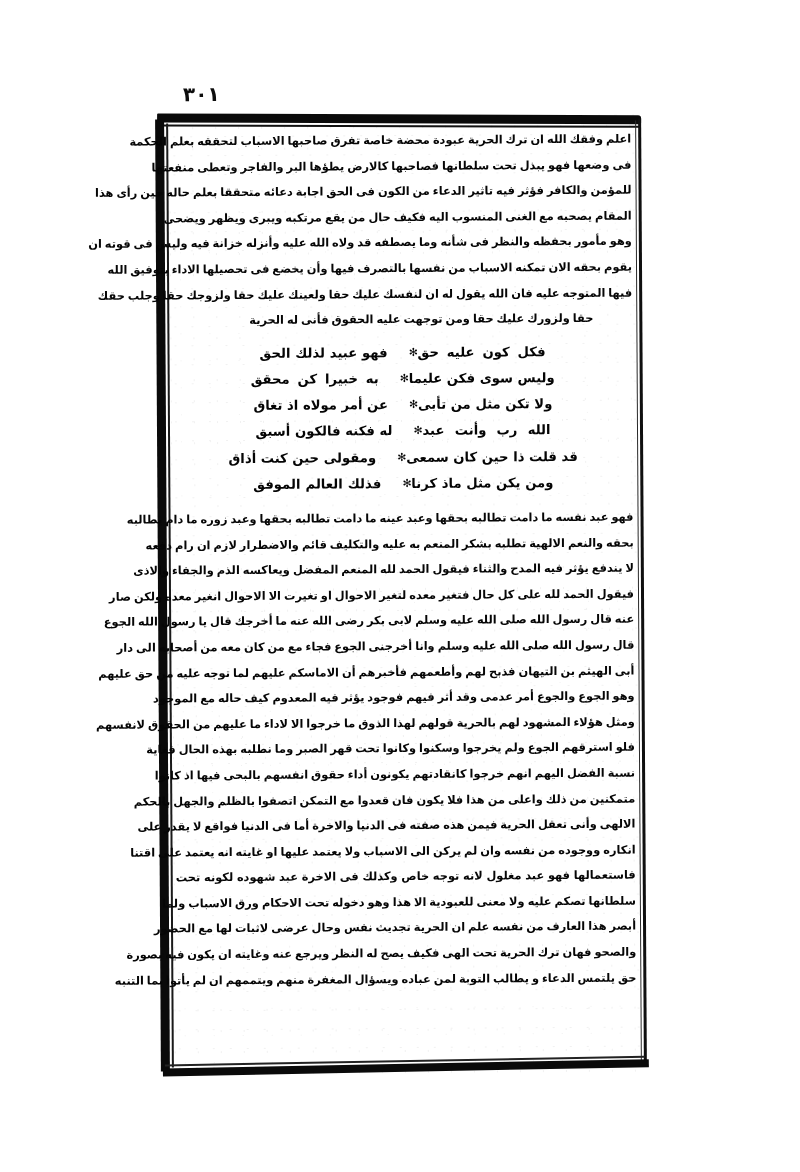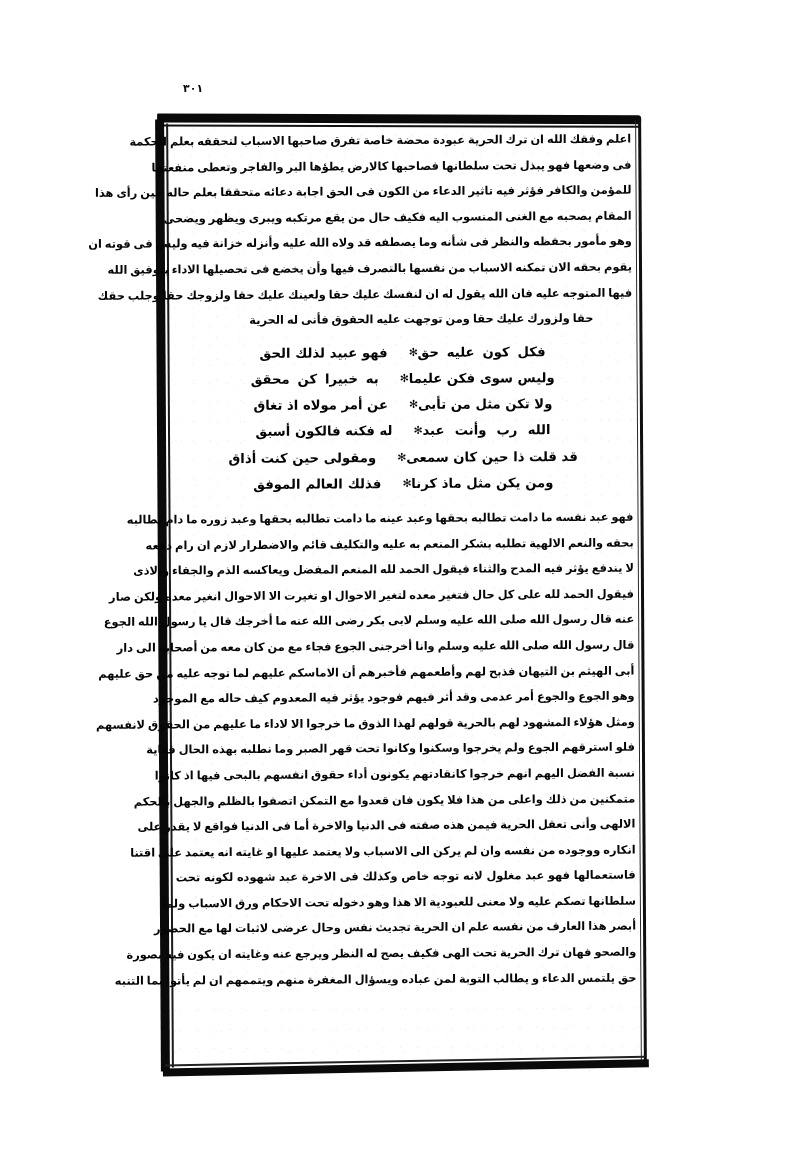--- a/index.html
+++ b/index.html
@@ -22,21 +22,21 @@
     inset: 0;
     background: #ffffff;
   }
 
   
   #folio-number {
     position: absolute;
     top: 82px;
     left: 183px;
     font-family: "DejaVu Sans", sans-serif;
-    font-size: 11px;
+    font-size: 20px;
     font-weight: 700;
     color: #0d0d0d;
     letter-spacing: 0.5px;
     direction: rtl;
     transform: rotate(-0.6deg);
   }
 
   
   #text-frame {
     position: absolute;

